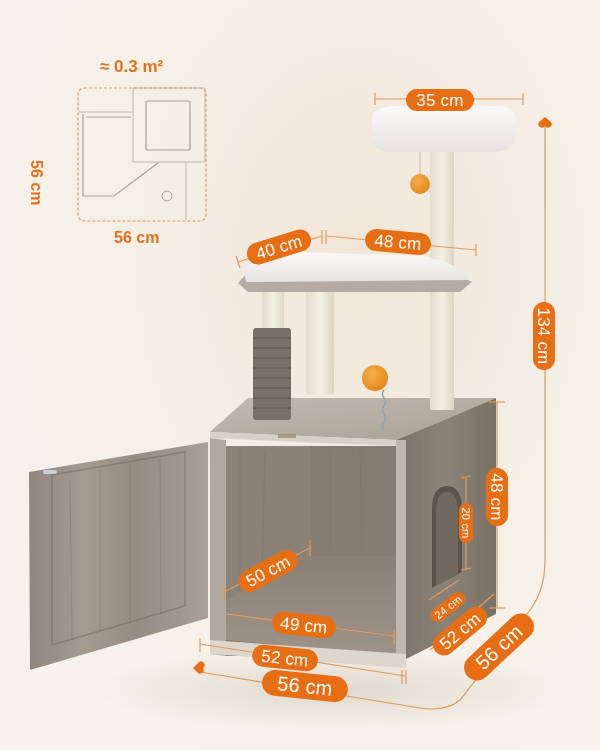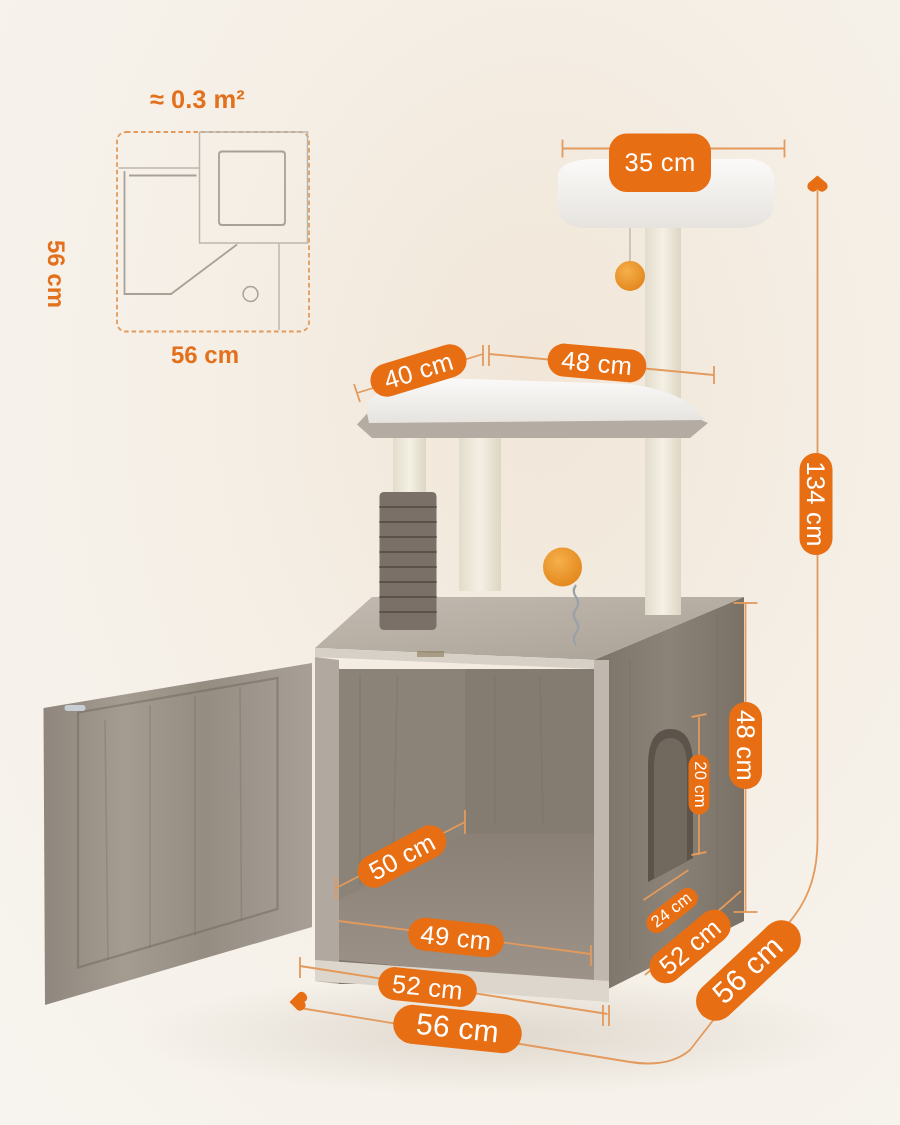--- a/index.html
+++ b/index.html
@@ -207,21 +207,21 @@
     </g>
 
     <path d="M545 117 l-6 5 q-2 3 1 5 q3 2 5 -1 q2 3 5 1 q3 -2 1 -5 z" fill="#e86e14"></path>
     <path d="M193 668 l6 -6 q3 -2 5 1 q2 3 -1 5 q2 3 -1 5 q-3 2 -5 -1 z" fill="#e86e14"></path>
   </svg>
 
   <div class="plain" style="left:100px;top:58px;font-size:17px;">≈ 0.3 m²</div>
   <div class="plain" style="left:44px;top:160px;font-size:16px;transform:rotate(90deg);transform-origin:0 0;">56 cm</div>
   <div class="plain" style="left:114px;top:230px;font-size:16px;">56 cm</div>
 
-  <div class="lbl" style="left:406px;top:89px;width:68px;height:39px;">35 cm</div>
+  <div class="lbl" style="left:406px;top:89px;width:68px;height:22px;">35 cm</div>
 
   <div class="lbl" style="left:510px;top:325px;width:68px;height:22px;transform:rotate(90deg);">134 cm</div>
 
   <div class="lbl" style="left:246px;top:236px;width:66px;height:22px;transform:rotate(-17deg);">40 cm</div>
 
   <div class="lbl" style="left:365px;top:231px;width:66px;height:22px;transform:rotate(5deg);">48 cm</div>
 
   <div class="lbl" style="left:468px;top:486px;width:58px;height:22px;transform:rotate(90deg);">48 cm</div>
 
   <div class="lbl small" style="left:446px;top:516px;width:40px;height:14px;transform:rotate(90deg);">20 cm</div>

